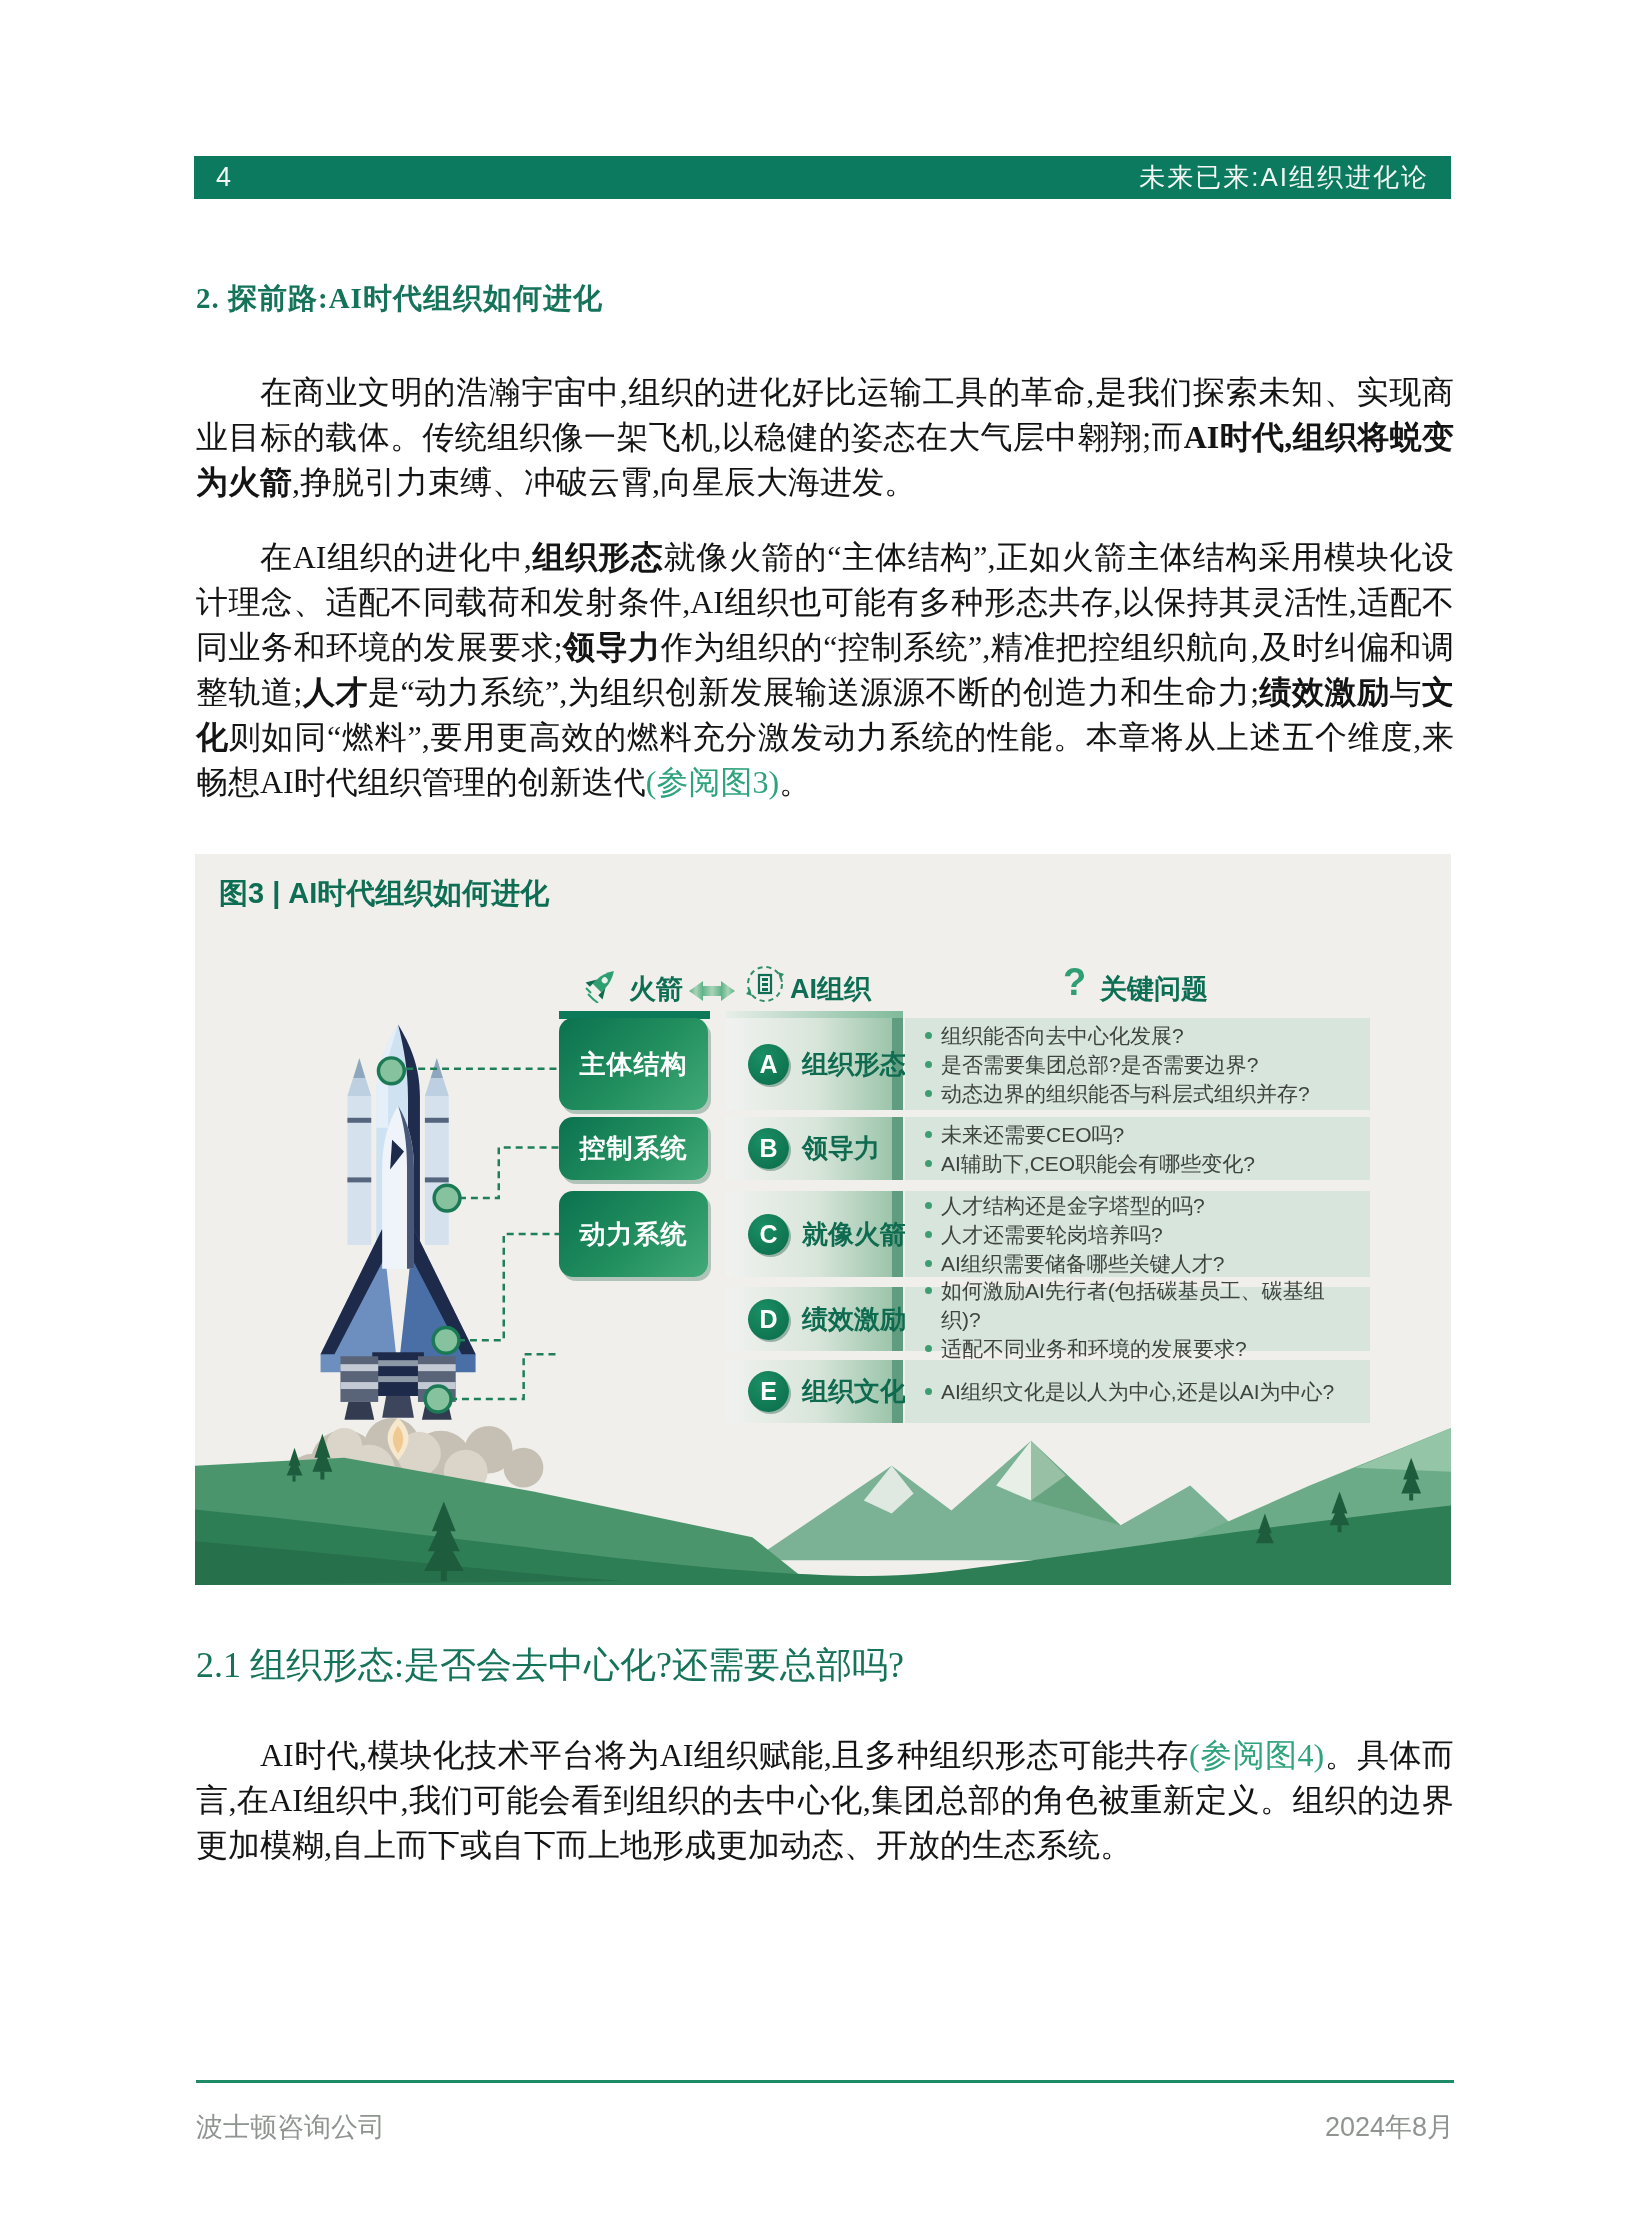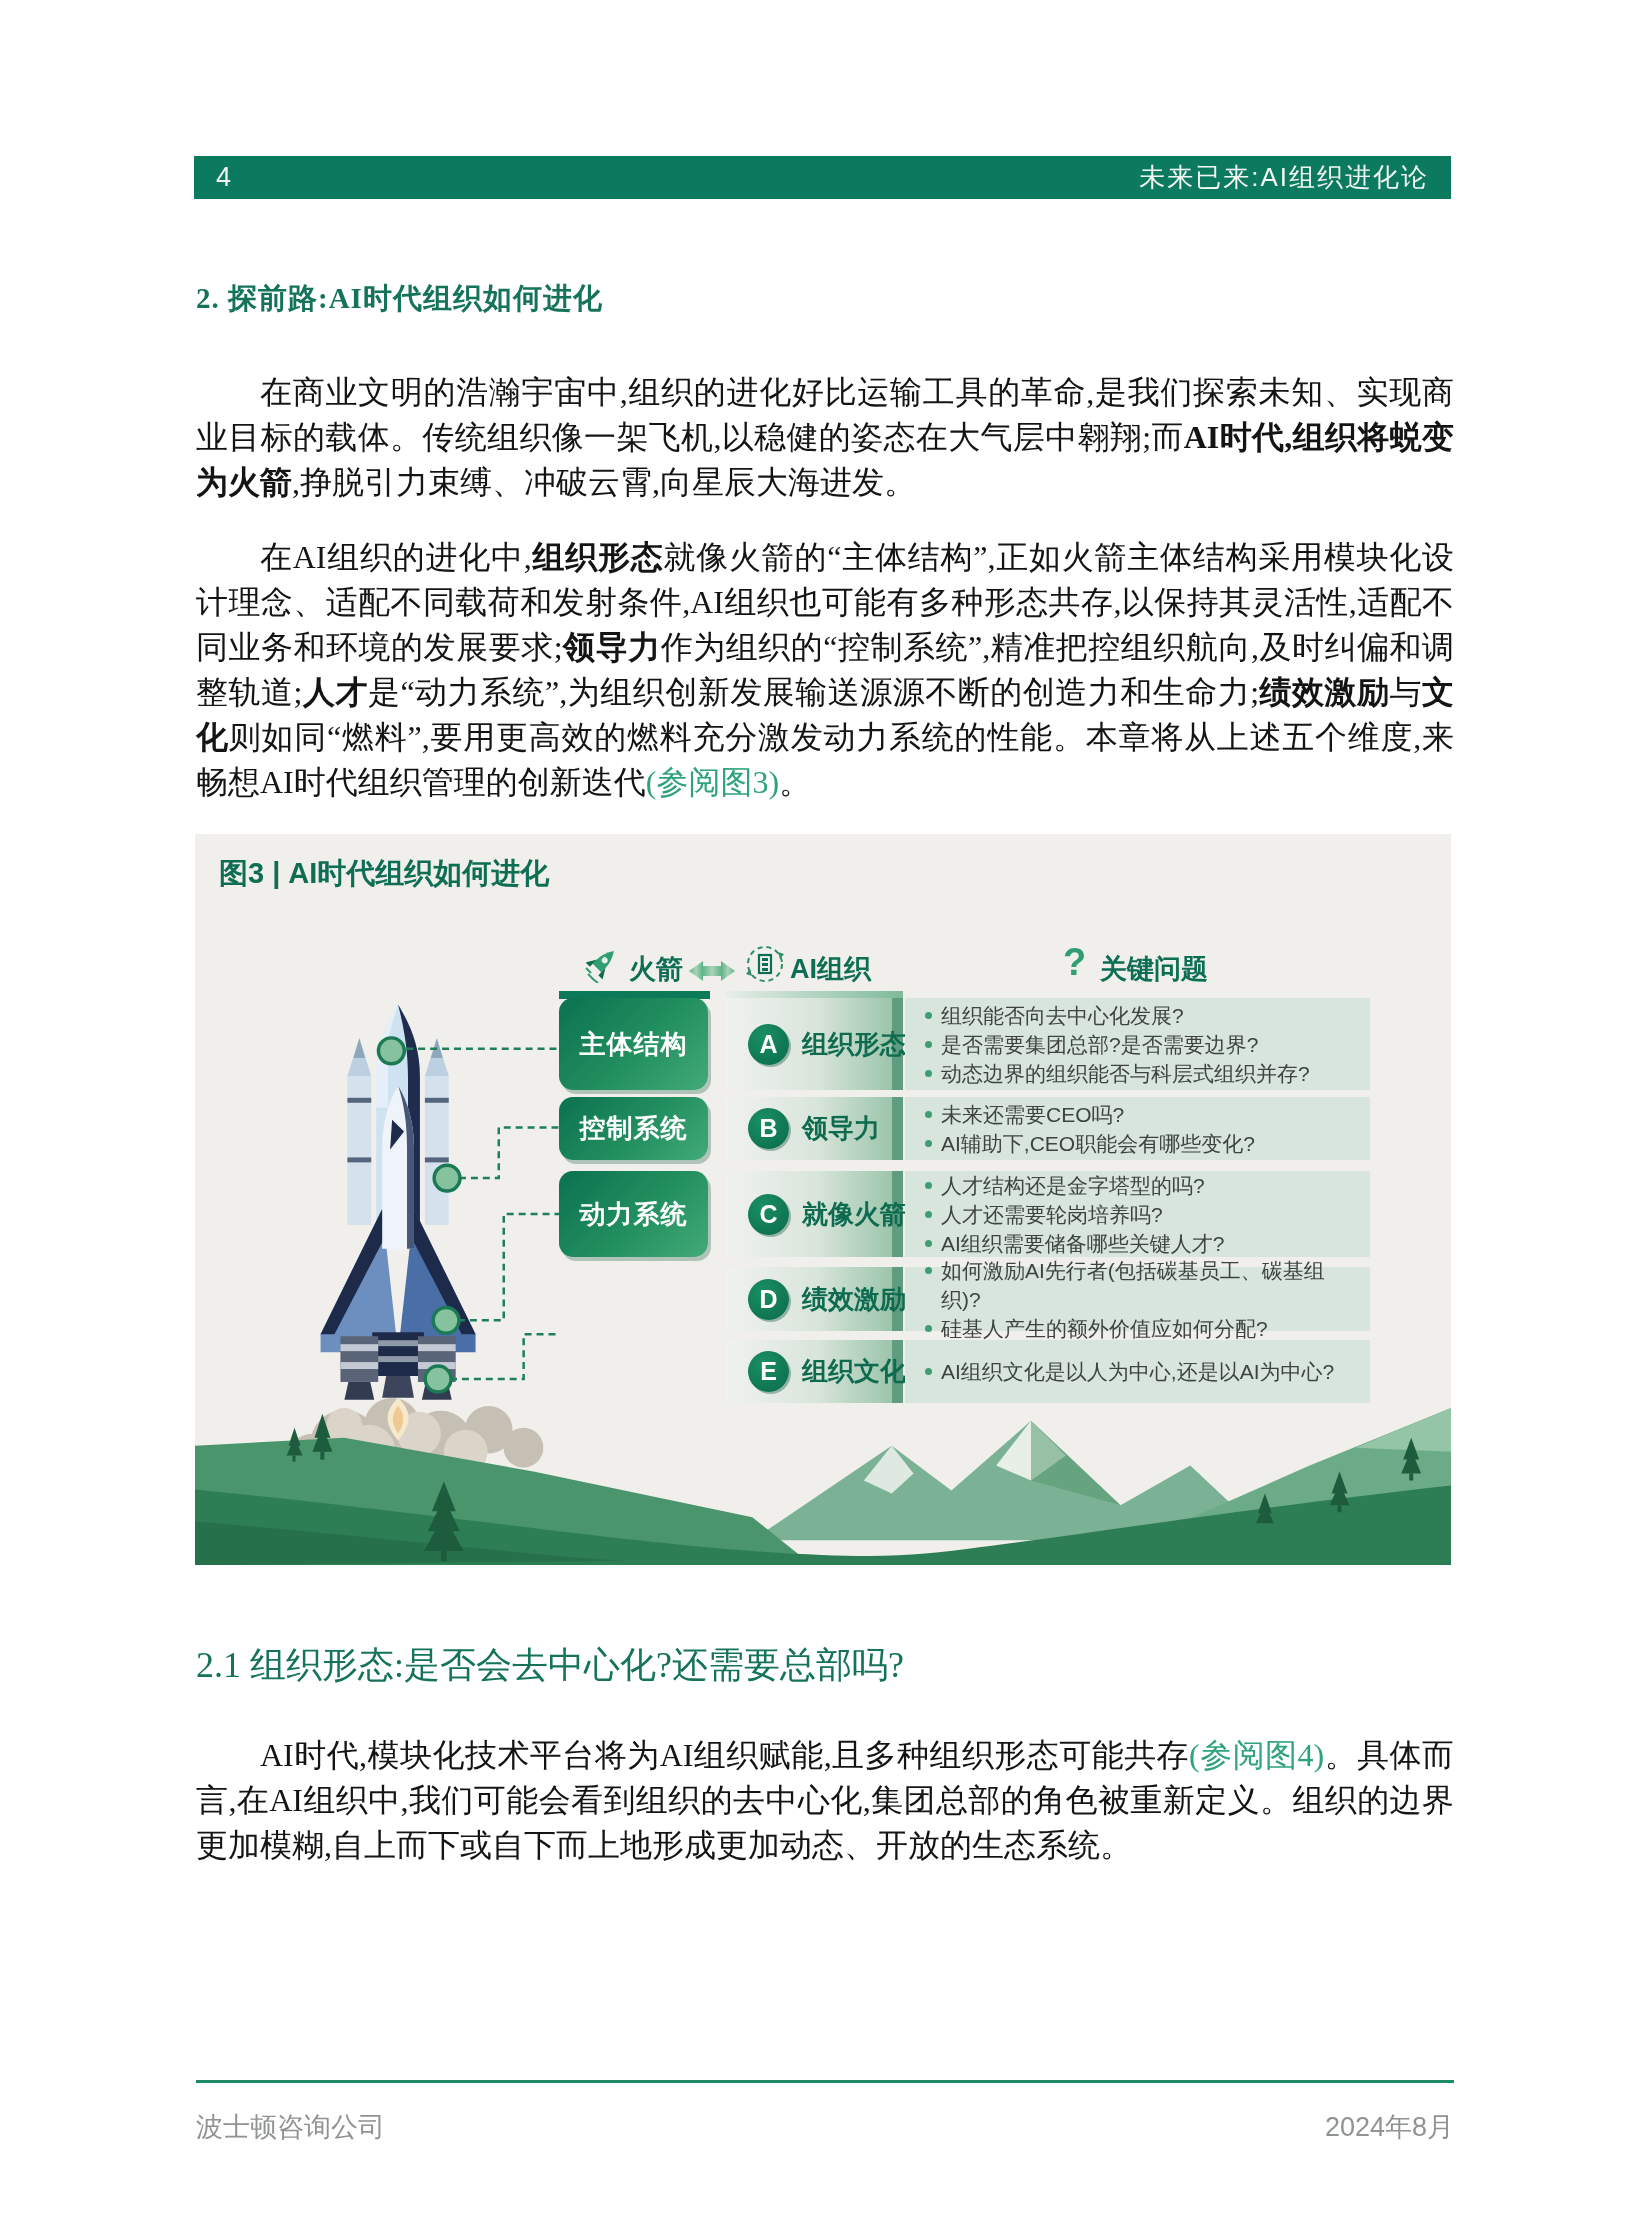--- a/index.html
+++ b/index.html
@@ -21,21 +21,21 @@
       font-family:"Liberation Serif","DejaVu Serif",serif;font-weight:normal;
       font-size:36px;line-height:50px;color:#15735a}
   .body{position:absolute;left:196px;width:1258px;
         font-family:"Liberation Serif","DejaVu Serif",serif;
         font-size:32px;line-height:45px;color:#141414;text-align:justify;text-indent:64px}
   .p1{top:370px}.p2{top:535px}.p3{top:1733px}
   .body b{font-weight:bold}
   .lnk{color:#2fa37b}
 
   
-  .figure{position:absolute;left:195px;top:834px;width:1256px;height:731px;background:#f0efeb;overflow:hidden}
+  .figure{position:absolute;left:195px;top:854px;width:1256px;height:731px;background:#f0efeb;overflow:hidden}
   .fig-title{position:absolute;left:24px;top:20px;z-index:6;font-weight:bold;font-size:29px;color:#0d6e53}
 
   .landscape{position:absolute;left:0;bottom:0;width:1256px;height:179px;z-index:1}
   .rocket{position:absolute;left:60px;top:164px;width:308px;height:443px;z-index:2}
   .connectors{position:absolute;left:0;top:0;width:1256px;height:731px;z-index:3;pointer-events:none}
 
   .legend{position:absolute;left:0;top:0;width:100%;height:0;z-index:5}
   .lg{position:absolute;font-weight:bold;font-size:27px;color:#0d6e53;white-space:nowrap}
   .lg-rocket-ic{left:390px;top:111px}
   .lg-rocket{left:434px;top:117px}
@@ -285,21 +285,21 @@
     <div class="qpanel yC">
         <ul>
           <li>人才结构还是金字塔型的吗?</li>
           <li>人才还需要轮岗培养吗?</li>
           <li>AI组织需要储备哪些关键人才?</li>
         </ul>
       </div>
     <div class="qpanel yD">
         <ul>
           <li>如何激励AI先行者(包括碳基员工、碳基组织)?</li>
-          <li>硅基人产生的额外价值应如何分配?</li>
+          <li>适配不同业务和环境的发展要求?</li>
         </ul>
       </div>
     <div class="qpanel yE">
         <ul>
           <li>AI组织文化是以人为中心,还是以AI为中心?</li>
         </ul>
       </div>
   </div>
 
   <div class="h2">2.1 组织形态:是否会去中心化?还需要总部吗?</div>

